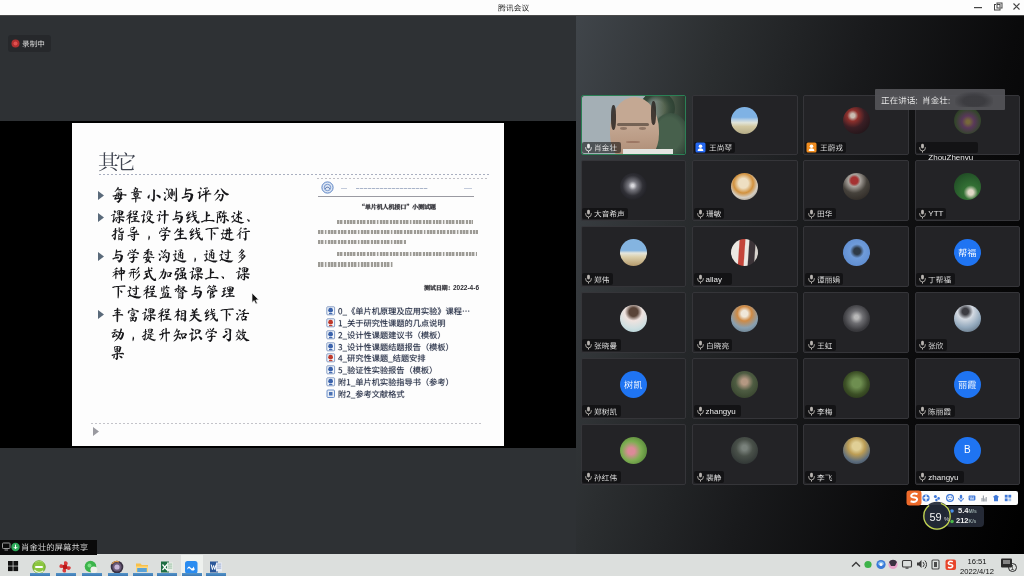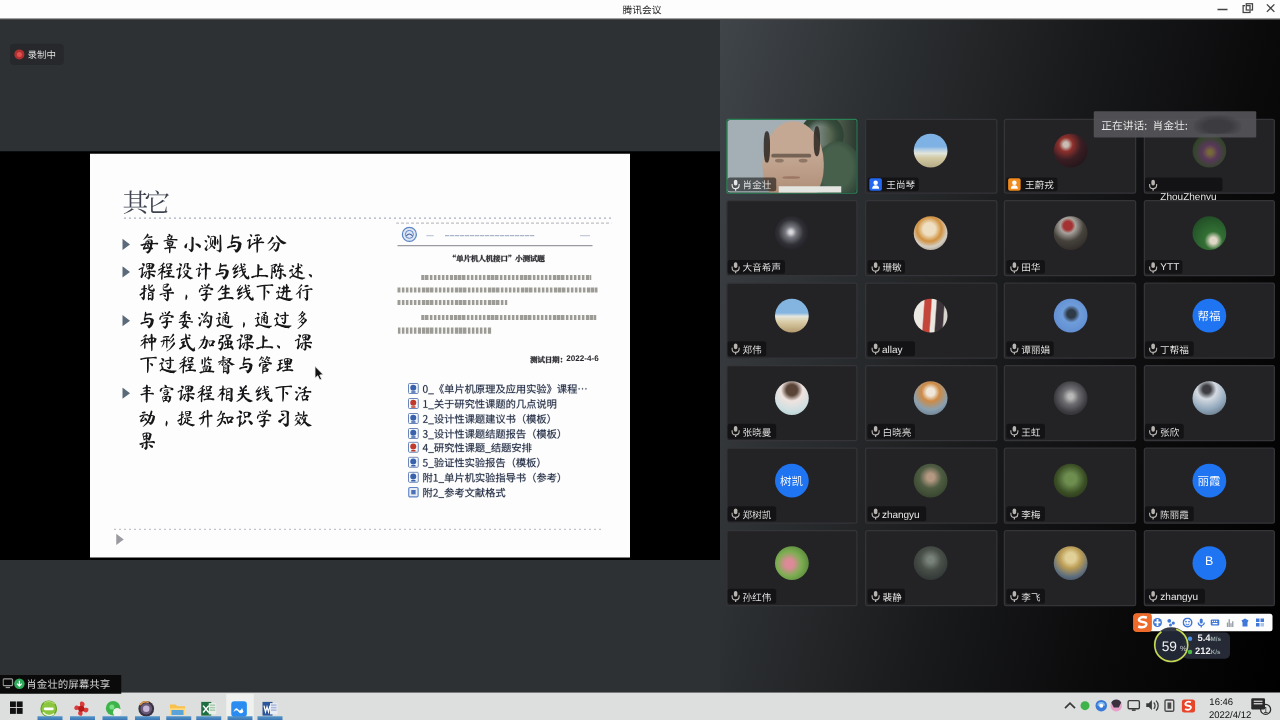--- a/index.html
+++ b/index.html
@@ -1041,22 +1041,22 @@
       <path d="M40 4 a4.6 4.6 0 0 1 8 0 L46 8 L42 8 Z" fill="#3a3040"></path>
       <rect x="53.5" y="2.5" width="9" height="6.5" rx="1" fill="none" stroke="#3a3a3a" stroke-width="1.1"></rect>
       <rect x="56.5" y="9.5" width="3" height="1.2" fill="#3a3a3a"></rect>
       <path d="M68 4.5 h2 l2.5 -2.5 v8 L70 7.5 h-2 Z" fill="#3a3a3a"></path>
       <path d="M74 4 a3.5 3.5 0 0 1 0 5 M75.8 2.5 a5.5 5.5 0 0 1 0 8" stroke="#3a3a3a" stroke-width="1" fill="none"></path>
       <rect x="83" y="2" width="7" height="9" rx="1" fill="none" stroke="#4a4a4a" stroke-width="1.1"></rect>
       <rect x="85" y="4" width="3" height="5" fill="#4a4a4a"></rect>
       <rect x="96.5" y="1.5" width="10.5" height="10.5" rx="2" fill="#e8442a"></rect>
       <path d="M103.8 3.8 Q101 2.6 99.6 4.4 Q98.4 6.2 101.6 6.6 Q104.6 7 103.4 8.8 Q102 10.6 99 9.2" stroke="#fff" stroke-width="1.5" fill="none"></path>
     </svg>
-<div class="lt" style="left:962px;top:556.5px;width:30px;text-align:center;font-size:7.6px;color:#111">16:46</div>
-<div class="lt" style="left:953px;top:566.5px;width:48px;text-align:right;font-size:7.6px;color:#111">2022/4/12</div>
+<div class="lt" style="left:962px;top:556.5px;width:30px;text-align:center;font-size:7.6px;color:#111">16:51</div>
+<div class="lt" style="left:953px;top:566.5px;width:48px;text-align:center;font-size:7.6px;color:#111">2022/4/12</div>
 <svg class="tx" style="left:1000px;top:557px" width="18" height="16">
       <rect x="1" y="1.5" width="11" height="9" rx="1" fill="#2a2a2a"></rect>
       <rect x="3" y="3.5" width="7" height="1" fill="#ddd"></rect>
       <rect x="3" y="5.5" width="7" height="1" fill="#ddd"></rect>
       <circle cx="12.5" cy="10.5" r="4" fill="none" stroke="#2a2a2a" stroke-width="1"></circle>
       <text x="12.5" y="13" font-size="7" fill="#2a2a2a" text-anchor="middle" font-family="Liberation Sans">1</text>
     </svg>
 <div style="left:907px;top:491px;width:111px;height:13.5px;background:#fdfdfd;border-radius:2px;box-shadow:0 0 2px rgba(0,0,0,.4)"></div>
 <svg class="tx" style="left:906px;top:489.5px" width="17" height="17">
       <rect x="0.5" y="0.5" width="15" height="15" rx="3" fill="#ee6a2a"></rect>

